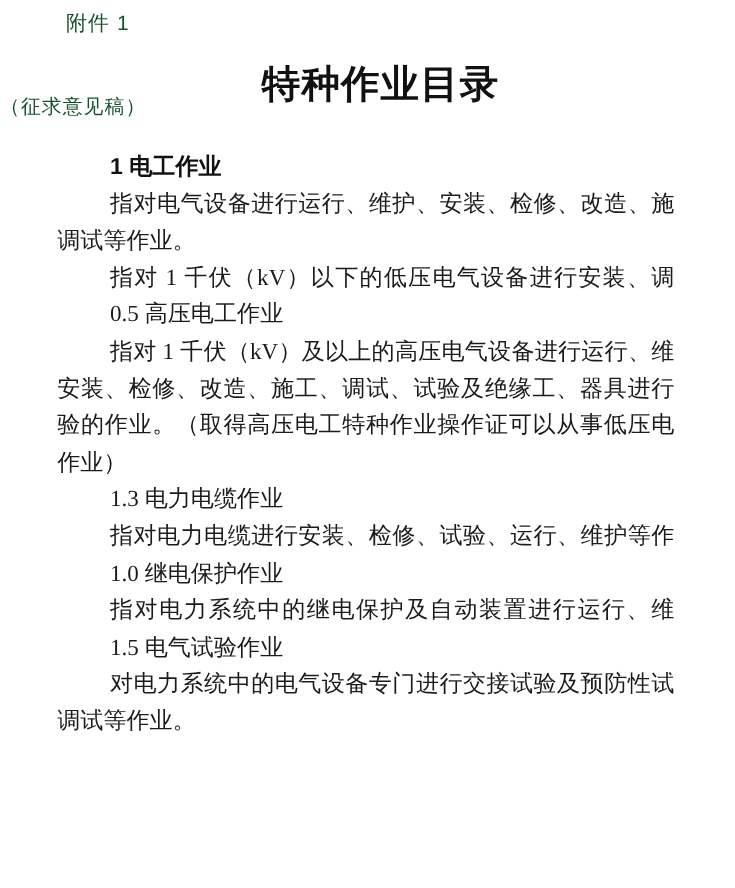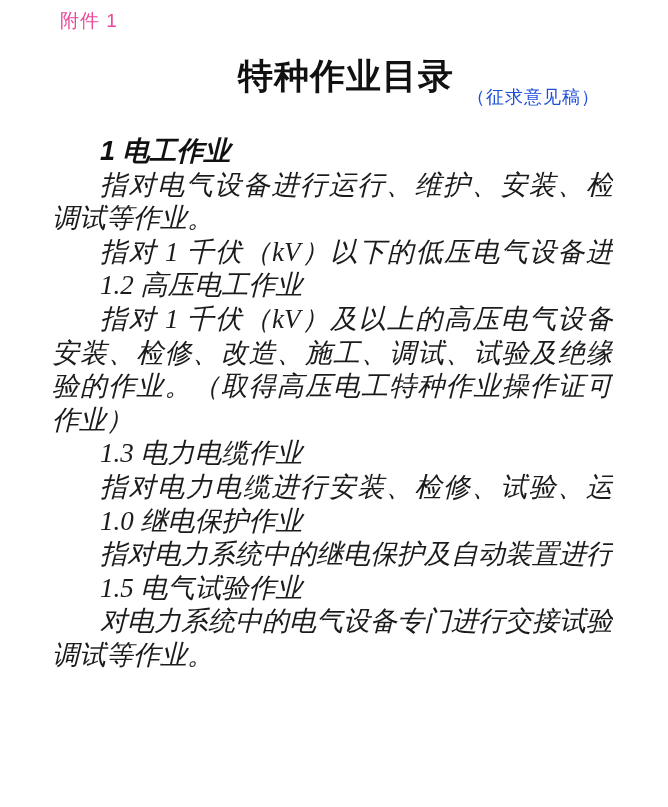--- a/index.html
+++ b/index.html
@@ -14,60 +14,59 @@
     color: #1b1b1b;
     font-family: "Liberation Serif", "DejaVu Serif", serif;
     overflow: hidden;
   }
   .attachment {
     position: absolute;
     left: 60px;
     top: 8px;
     font-size: 19px;
     font-family: "Liberation Sans", "DejaVu Sans", sans-serif;
-    color: #ec4899;
+    color: #14532d;
     letter-spacing: 1px;
   }
   .title {
     position: absolute;
     top: 41px;
     left: 0;
     width: 668px;
     margin: 12px;
     text-align: center;
     font-size: 35px;
     font-weight: bold;
     letter-spacing: 1px;
     color: #111111;
   }
   .subtitle {
     position: absolute;
     top: 85px;
     left: 0;
     width: 600px;
-    text-align: right;
+    text-align: left;
     font-size: 18px;
     letter-spacing: 1px;
-    color: #1d4ed8;
+    color: #14532d;
   }
   .doc-body {
     position: absolute;
     top: 135px;
     left: 52px;
     width: 561px;
     overflow: hidden;
   }
   .ln {
-    font-size: 27px;
+    font-size: 21px;
     line-height: 33.6px;
     height: 33.6px;
     overflow: hidden;
     text-align: left;
     color: #1b1b1b;
-    font-style: italic;
   }
   .indent {
     text-indent: 48px;
   }
   .just {
     text-align: justify;
     text-align-last: justify;
   }
   .head {
     font-family: "Liberation Sans", "DejaVu Sans", sans-serif;
@@ -82,21 +81,21 @@
 
 <h1 class="title">特种作业目录</h1>
 
 <div class="subtitle">（征求意见稿）</div>
 
 <main class="doc-body">
   <div class="ln indent head">1 电工作业</div>
   <div class="ln indent just">指对电气设备进行运行、维护、安装、检修、改造、施工、</div>
   <div class="ln">调试等作业。</div>
   <div class="ln indent just">指对 1 千伏（kV）以下的低压电气设备进行安装、调试、</div>
-  <div class="ln indent">1.2 高压电工作业</div>
+  <div class="ln indent">0.5 高压电工作业</div>
   <div class="ln indent just">指对 1 千伏（kV）及以上的高压电气设备进行运行、维护、</div>
   <div class="ln just">安装、检修、改造、施工、调试、试验及绝缘工、器具进行试</div>
   <div class="ln just">验的作业。（取得高压电工特种作业操作证可以从事低压电工</div>
   <div class="ln">作业）</div>
   <div class="ln indent">1.3 电力电缆作业</div>
   <div class="ln indent just">指对电力电缆进行安装、检修、试验、运行、维护等作业。</div>
   <div class="ln indent">1.0 继电保护作业</div>
   <div class="ln indent just">指对电力系统中的继电保护及自动装置进行运行、维护、</div>
   <div class="ln indent">1.5 电气试验作业</div>
   <div class="ln indent just">对电力系统中的电气设备专门进行交接试验及预防性试验</div>

